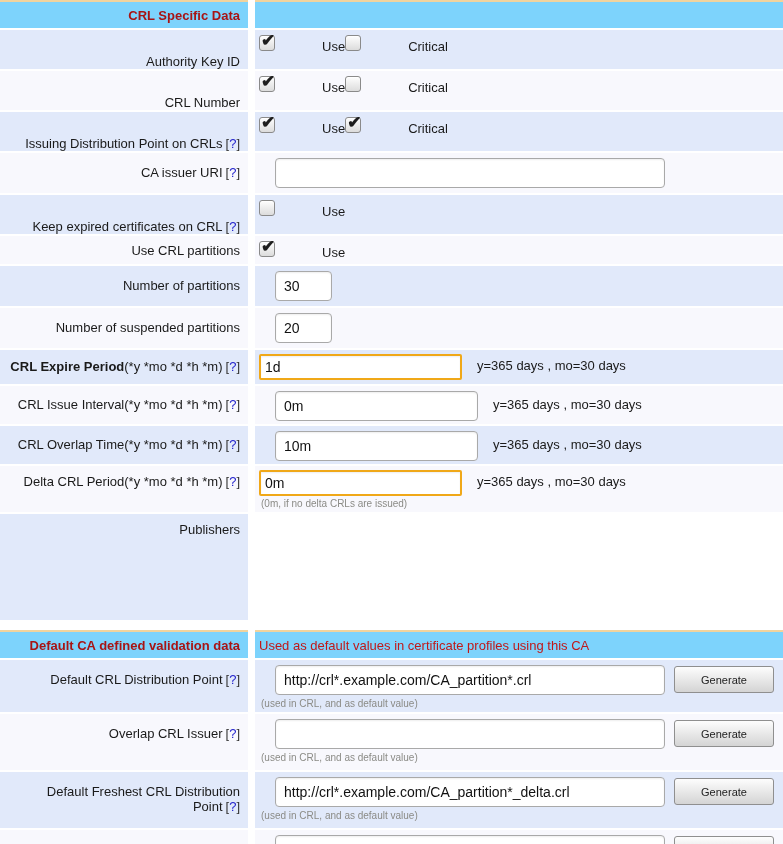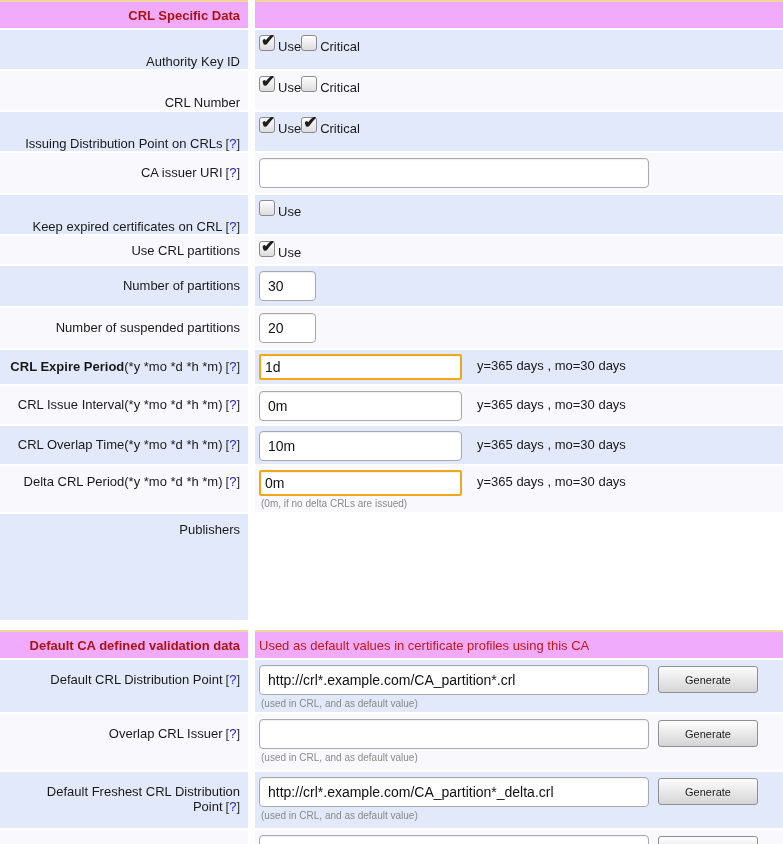--- a/index.html
+++ b/index.html
@@ -6,21 +6,21 @@
   html,body { background:#ffffff; }
   body { font-family:"Liberation Sans", sans-serif; font-size:13px; color:#1a1a1a; }
   .page { width:783px; height:844px; overflow:hidden; background:#fff; }
 
   .row { display:flex; margin-bottom:2px; }
   .lbl { width:248px; flex:none; text-align:right; padding:8px 8px 0 0; }
   .val { flex:1; margin-left:7px; padding:0 0 0 4px; }
 
   .bg-blue { background:#E1E9FA; }
   .bg-lite { background:#F8F8FD; }
-  .bg-head { background:#f0abfc; border-top:2px solid #F1D39E; }
+  .bg-head { background:#7dd3fc; border-top:2px solid #F1D39E; }
 
   .r-head  { min-height:28px; }
   .r-head .lbl { padding-top:6px; }
   .r-head .val { padding-top:6px; }
   .sec-title { color:#A81414; font-weight:bold; }
   .sec-sub   { color:#C01818; }
 
   .r-check { min-height:30px; }
   .r-check .lbl { padding-top:24px; }
   .r-caissuer { min-height:40px; }
@@ -45,33 +45,33 @@
   .r-ocsp .lbl { padding-top:12px; }
 
   .section-gap { height:8px; }
 
   
   .help { margin-left:3px; white-space:nowrap; }
   .hb { color:#333333; }
   .hq { color:#2323CC; text-decoration:none; cursor:pointer; }
 
   
-  .cbwrap { display:inline-flex; align-items:flex-start; margin-top:5px; }
+  .cbwrap { display:inline-flex; align-items:flex-start; margin-top:5px;gap:44px; }
   .cb { display:inline-block; width:16px; height:16px; border:1px solid #8a8a8a; border-radius:3px;
         background:linear-gradient(#fefefe,#dcdcdc); position:relative; flex:none; cursor:pointer;
         box-shadow:inset 0 1px 1px rgba(255,255,255,.8); }
   .cb[data-checked="true"]::after { content:"✔"; position:absolute; left:1px; top:-6px;
         font-size:17px; font-weight:bold; color:#1d1d1d; }
   .cbl { margin:4px 0 0 3px; }
   .gap-critical { width:18px; flex:none; }
 
   
   .txt { height:30px; border:1px solid #a9a9a9; border-radius:4px; padding:0 8px; font-size:14px;
          font-family:"Liberation Sans", sans-serif; color:#111; background:#fff;
-         box-shadow:inset 0 1px 2px rgba(0,0,0,.07); margin:5px 0 2px 0; }
+         box-shadow:inset 0 1px 2px rgba(0,0,0,.07); margin:5px 0 2px 16px; }
   .txt.hl { border:2px solid #F0A818; border-radius:2px; height:26px; padding:0 4px; margin:4px 0 1px 0; }
   .w-large { width:390px; }
   .w-period { width:203px; }
   .w-small { width:57px; }
 
   .inline-note { display:flex; align-items:center; }
   .unit-note { margin-left:15px; color:#1a1a1a; }
   .subnote { color:#8B8B86; font-size:10px; margin:1px 0 3px 2px; }
 
   

